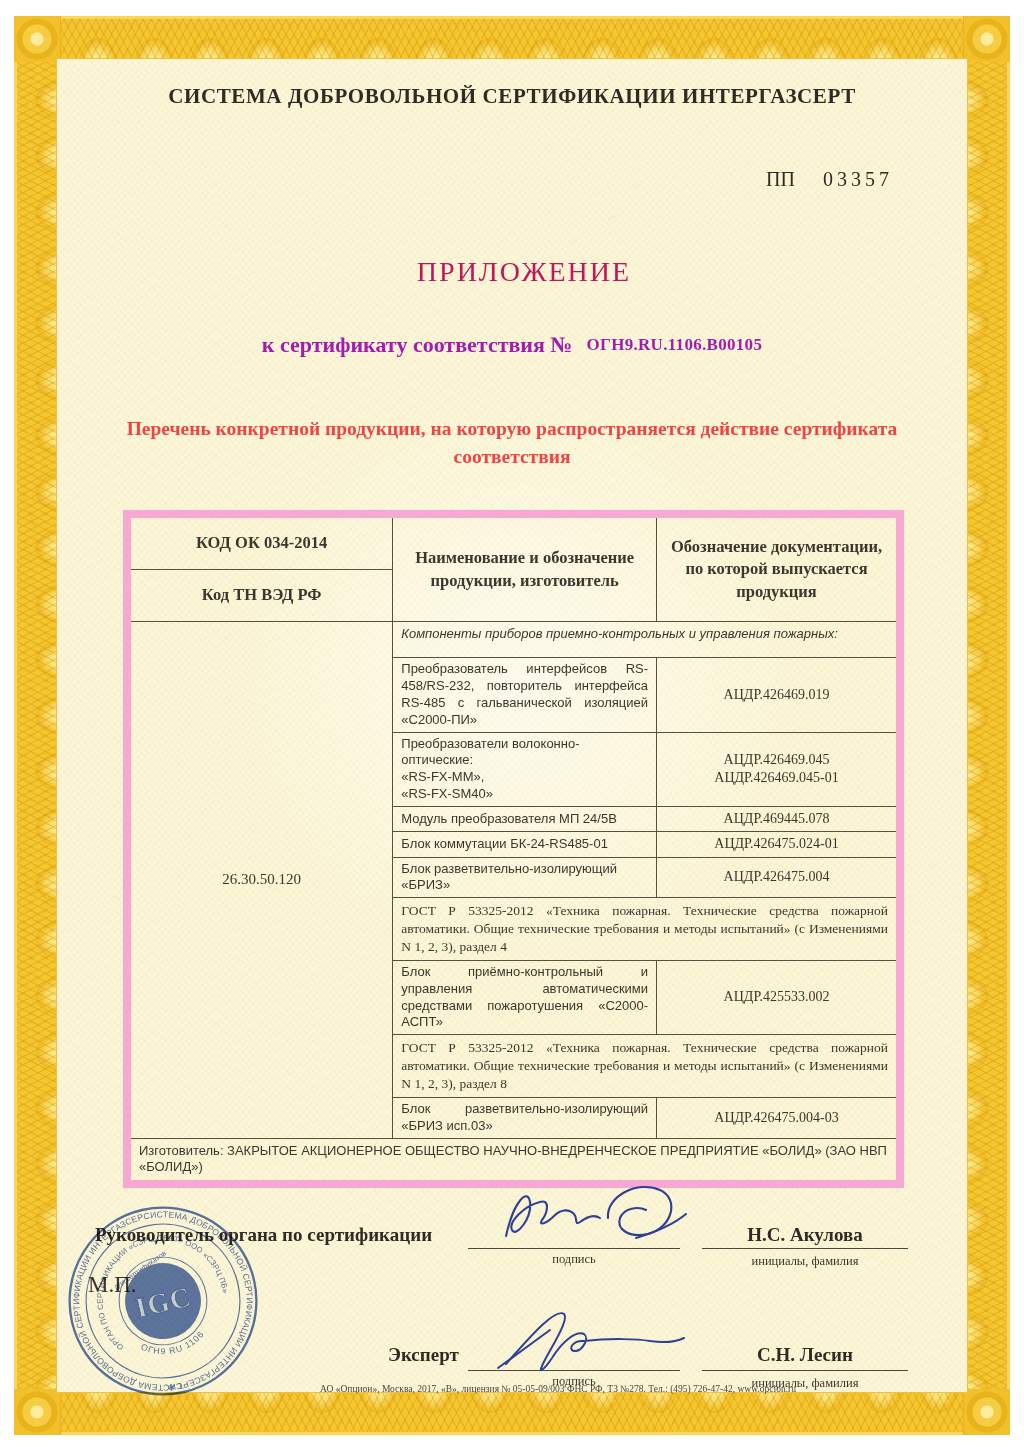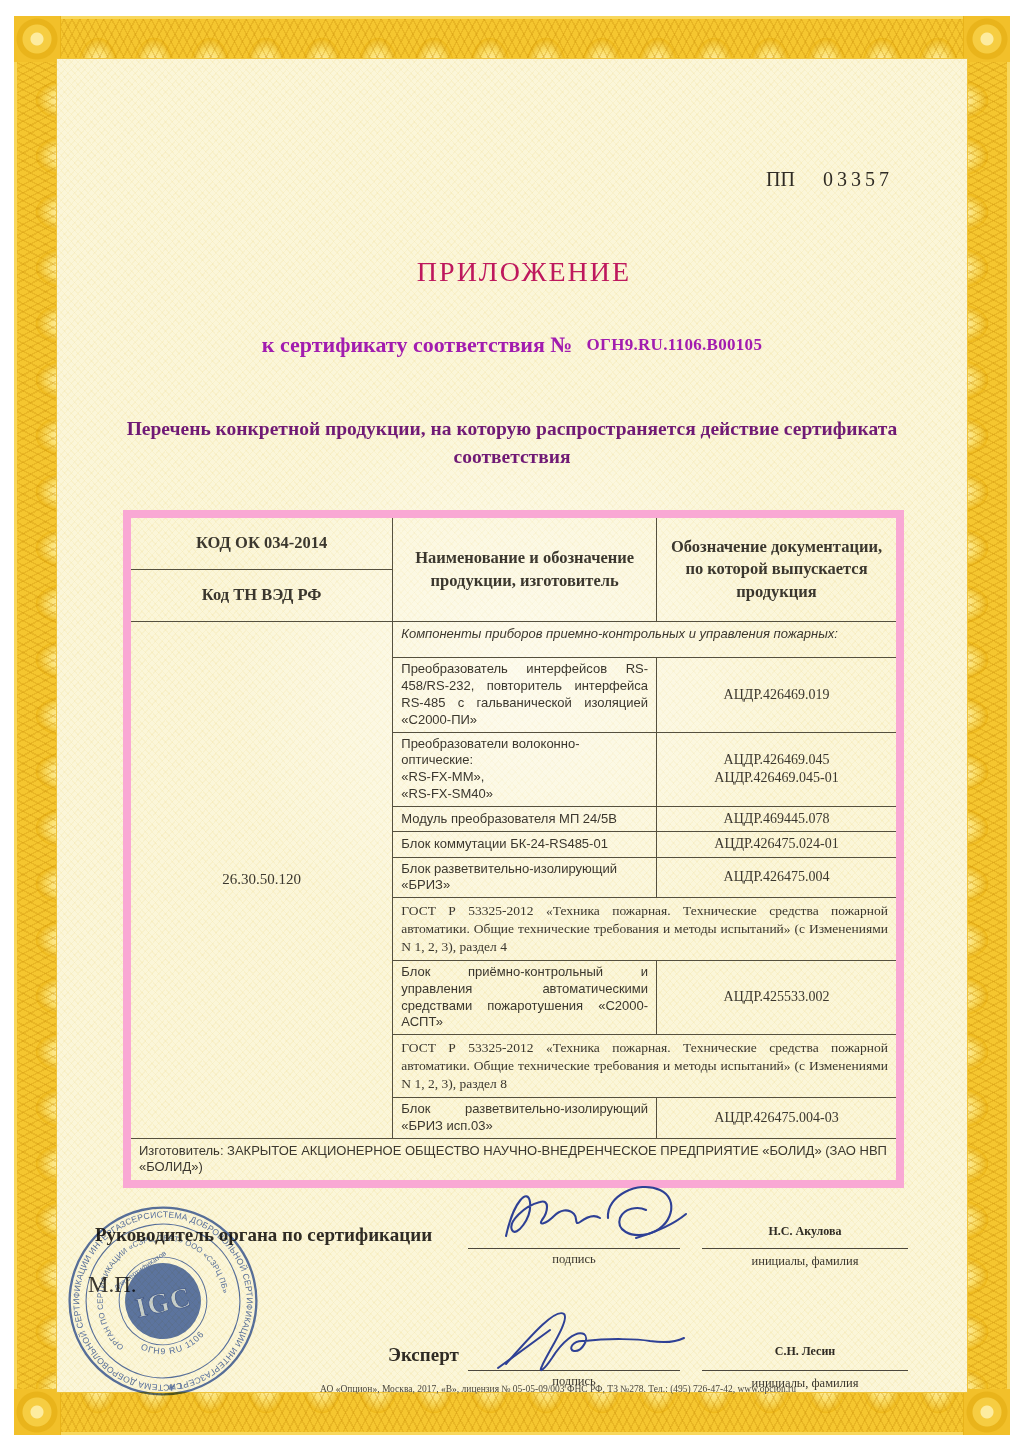--- a/index.html
+++ b/index.html
@@ -59,21 +59,21 @@
   .system-title{top:84px;left:0;width:100%;text-align:center;font-weight:bold;
     font-size:21px;letter-spacing:.6px;color:#2f2b24;}
   .form-no{top:168px;left:766px;font-size:20px;color:#2f2b24;display:flex;gap:28px;}
   .form-no .num{letter-spacing:4px;}
   .doc-title{top:256px;left:0;width:100%;text-align:center;font-weight:normal;
     font-size:28px;letter-spacing:2px;color:#be185d;padding-left:12px;}
   .subtitle{top:332px;left:0;width:100%;text-align:center;color:#a21caf;}
   .subtitle .pre{font-weight:bold;font-size:22px;}
   .subtitle .cert{font-weight:bold;font-size:17px;margin-left:14px;position:relative;top:-2px;letter-spacing:.3px;}
   .desc{top:415px;left:82px;width:860px;text-align:center;font-weight:bold;
-    font-size:19.5px;line-height:1.42;color:#701a75;}
+    font-size:19.5px;line-height:1.42;color:#ef4444;}
 
   
   table.products{position:absolute;left:123px;top:510px;width:781px;border-collapse:collapse;
     border:8px solid #f9a8d4;}
   table.products th,table.products td{border:1px solid #55503f;vertical-align:middle;color:#3b372e;}
   table.products thead th{font-family:"Liberation Serif",serif;font-weight:bold;font-size:16.5px;
     text-align:center;padding:2px 8px;line-height:1.35;}
   .h-c1{height:47px;} 
   td.code-cell{text-align:center;font-size:15px;font-family:"Liberation Serif",serif;}
   td.section-cell{font-family:"Liberation Sans",sans-serif;font-size:13px;
@@ -94,21 +94,21 @@
   .sig-line{position:absolute;border-bottom:1.6px solid #4c473d;height:0;}
   .l-head-sign{left:468px;top:1248px;width:212px;}
   .l-head-name{left:702px;top:1248px;width:206px;}
   .l-exp-sign{left:468px;top:1370px;width:212px;}
   .l-exp-name{left:702px;top:1370px;width:206px;}
   .caption{position:absolute;font-size:12.5px;color:#3b372e;text-align:center;}
   .cap-head-sign{left:468px;top:1252px;width:212px;}
   .cap-head-name{left:702px;top:1254px;width:206px;}
   .cap-exp-sign{left:468px;top:1374px;width:212px;}
   .cap-exp-name{left:702px;top:1376px;width:206px;}
-  .sig-name{position:absolute;font-weight:bold;font-size:12px;text-align:center;color:#2f2b24;}
+  .sig-name{position:absolute;font-weight:bold;font-size:19px;text-align:center;color:#2f2b24;}
   .n-head{left:702px;top:1224px;width:206px;}
   .n-exp{left:702px;top:1344px;width:206px;}
   .mp{top:1272px;left:88px;font-size:23px;color:#3b372e;z-index:2;}
   .ink{position:absolute;z-index:3;}
   .ink-head{left:488px;top:1172px;}
   .ink-exp{left:486px;top:1296px;}
   .stamp{position:absolute;left:56px;top:1194px;width:214px;height:214px;
     transform:rotate(-13deg);opacity:.92;mix-blend-mode:multiply;z-index:4;}
 
   .imprint{top:1384px;left:56px;width:1004px;text-align:center;font-size:9.5px;color:#4a463c;z-index:1;}
@@ -121,20 +121,21 @@
   <div class="b-strip b-top"></div>
   <div class="b-strip b-bottom"></div>
   <div class="b-strip b-left"></div>
   <div class="b-strip b-right"></div>
   <div class="b-corner c-tl"></div>
   <div class="b-corner c-tr"></div>
   <div class="b-corner c-bl"></div>
   <div class="b-corner c-br"></div>
   <div class="paper"></div>
 
+  <div class="abs system-title">СИСТЕМА ДОБРОВОЛЬНОЙ СЕРТИФИКАЦИИ ИНТЕРГАЗСЕРТ</div>
   <div class="abs form-no">
     <span>ПП</span>
     <span class="num">03357</span>
   </div>
   <div class="abs doc-title">ПРИЛОЖЕНИЕ</div>
   <div class="abs subtitle">
     <span class="pre">к сертификату соответствия №</span><span class="cert">ОГН9.RU.1106.В00105</span>
   </div>
   <div class="abs desc">Перечень конкретной продукции, на которую распространяется действие сертификата соответствия</div>
 

